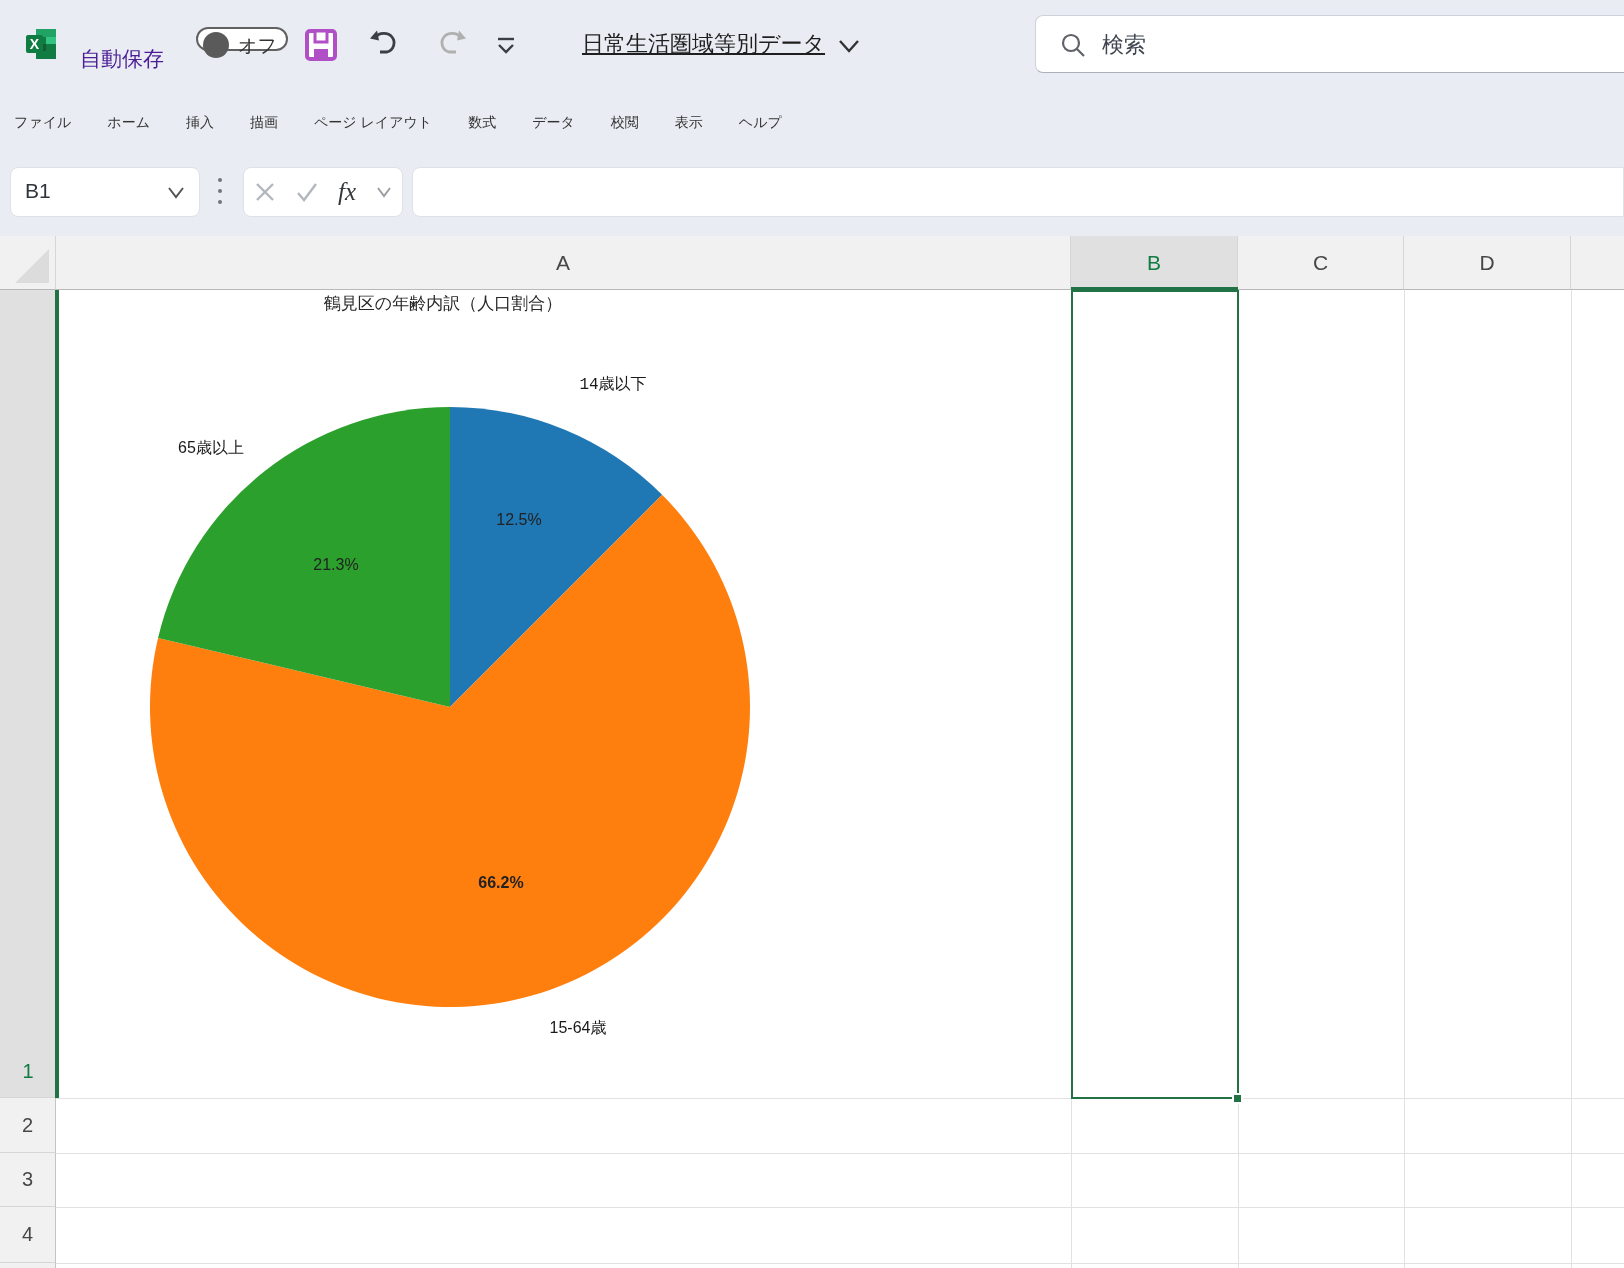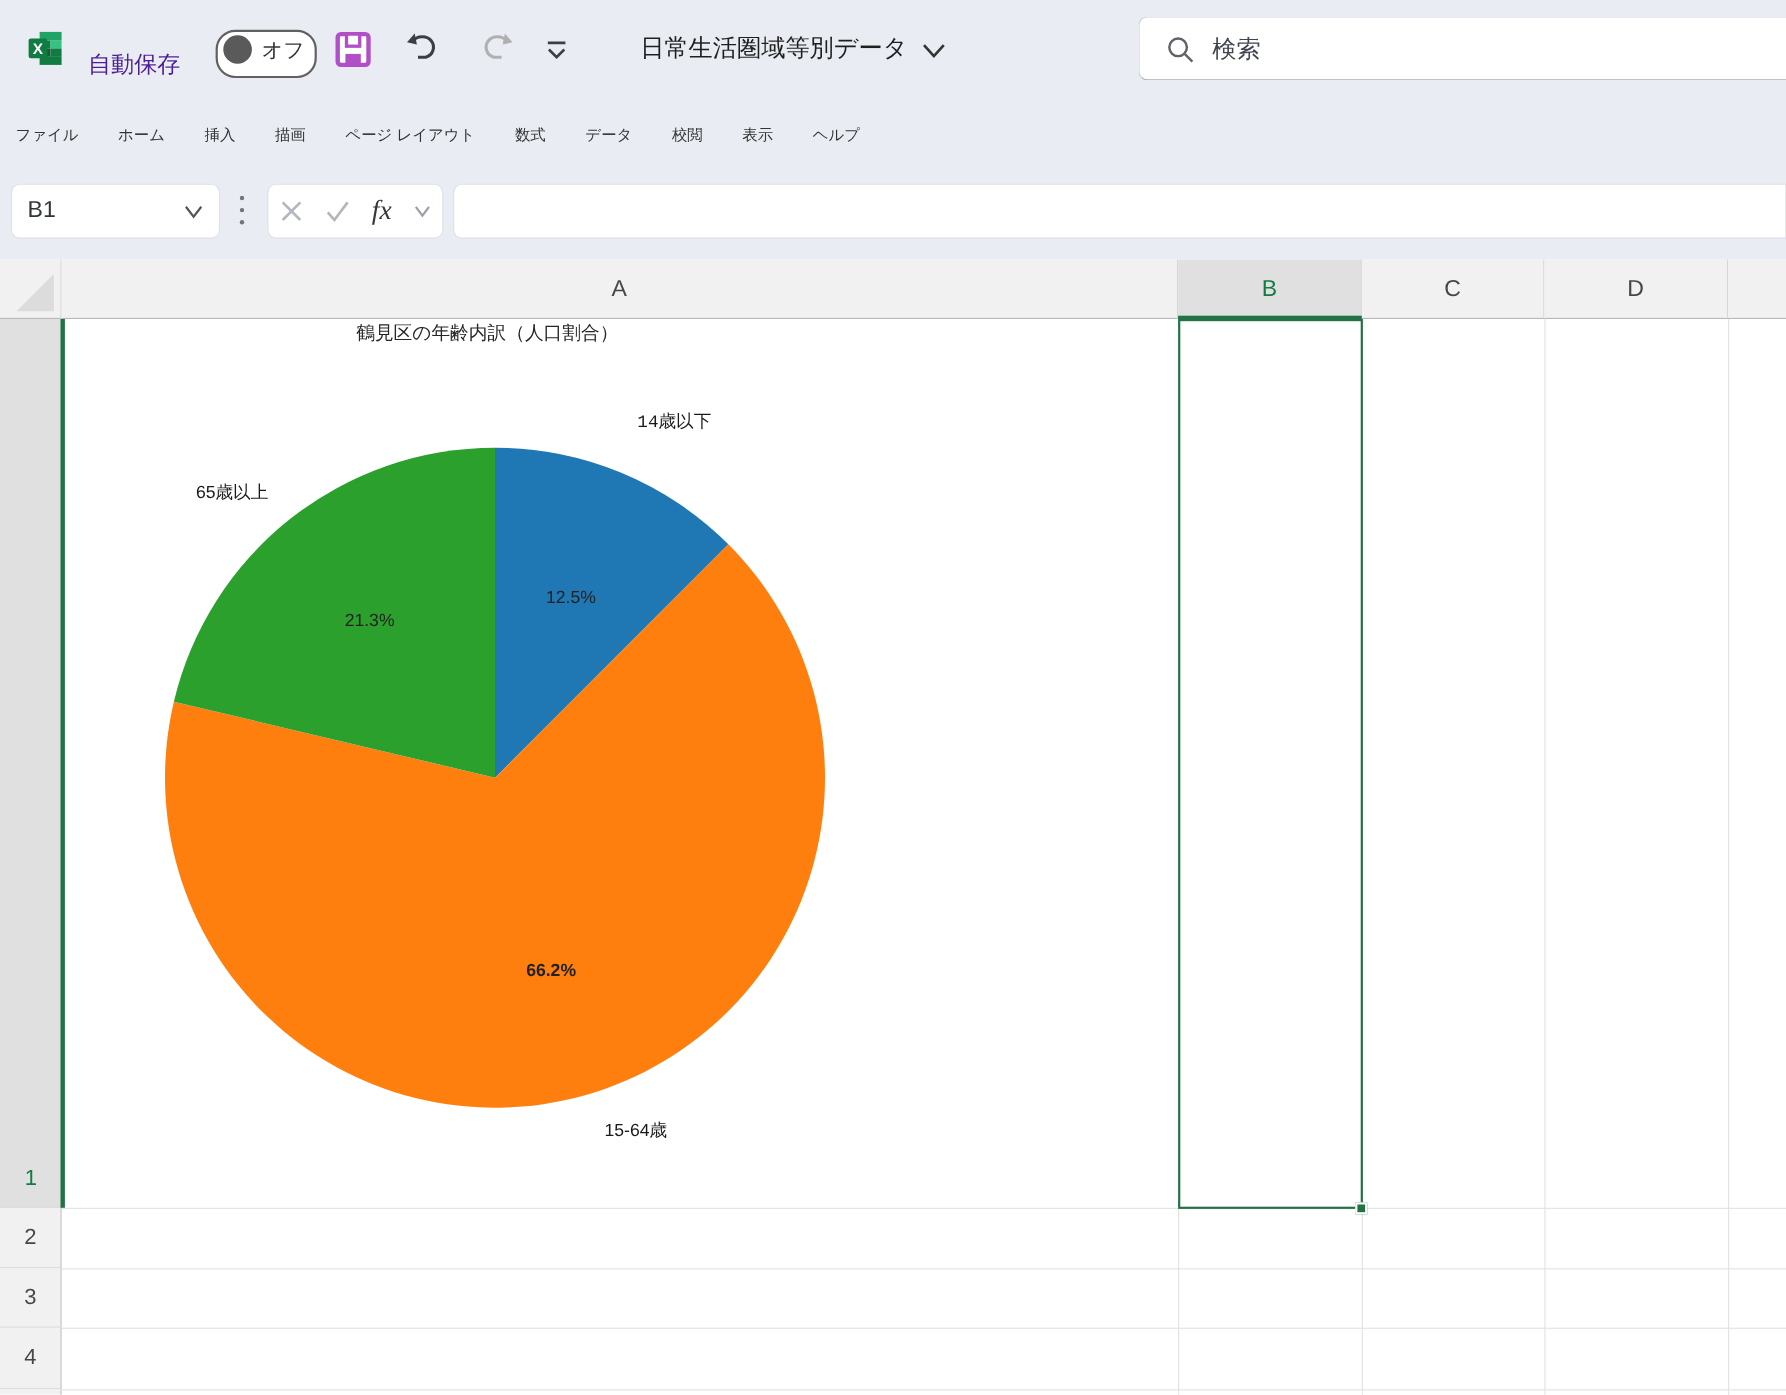--- a/index.html
+++ b/index.html
@@ -6,29 +6,29 @@
   html,body { width:1624px; height:1268px; overflow:hidden; }
   body { font-family:"Liberation Sans","DejaVu Sans",sans-serif; background:#ffffff; position:relative; }
   .abs { position:absolute; }
 
   
   #chrome { left:0; top:0; width:1624px; height:236px; background:#e9edf3; }
 
   
   .excel-logo { left:24px; top:27px; width:34px; height:34px; }
   .autosave-label { left:80px; top:45px; font-size:21px; color:#4c1d95; line-height:28px; }
-  .toggle { left:196px; top:27px; width:92px; height:44px; border:2px solid #616161; border-radius:18px; background:#fff; }
+  .toggle { left:196px; top:27px; width:92px; height:24px; border:2px solid #616161; border-radius:18px; background:#fff; }
   .toggle-knob { left:5px; top:3px; width:26px; height:26px; border-radius:50%; background:#5a5a5a; position:absolute; }
   .toggle-text { position:absolute; left:40px; top:4px; font-size:19px; color:#333; }
   .qat-icon { top:28px; width:34px; height:34px; }
   #save-ic { left:304px; }
   #undo-ic { left:366px; }
   #redo-ic { left:436px; }
   #qat-more { left:494px; top:34px; width:24px; height:24px; }
-  .doc-title { left:582px; top:29px; font-size:22px; color:#1f1f1f; }
+  .doc-title { left:582px; top:29px; font-size:22px; color:#1f1f1f;text-decoration:underline; }
   .title-chev { left:838px; top:38px; width:22px; height:16px; }
 
   .search-box { left:1035px; top:15px; width:600px; height:58px; background:#fff; border:1px solid #cdd2da; border-bottom-color:#aab0ba; border-radius:8px; }
   .search-ic { position:absolute; left:24px; top:16px; width:26px; height:26px; }
   .search-text { position:absolute; left:66px; top:14px; font-size:22px; color:#3f4450; }
 
   
   .tabs { left:14px; top:90px; height:66px; display:flex; align-items:center; gap:36px; }
   .tab { font-size:14px; color:#333; white-space:nowrap; }
 
@@ -74,21 +74,21 @@
   .fill-handle { left:1232px; top:1093px; width:11px; height:11px; background:#217346; border:2px solid #ffffff; z-index:7; }
 
   
   #pie-svg { left:150px; top:407px; width:600px; height:600px; overflow:visible; }
   .chart-title { left:443px; top:303px; transform:translate(-50%,-50%); font-size:17px; color:#262626; white-space:nowrap; z-index:3; }
   .pie-lbl { transform:translate(-50%,-50%); font-size:16px; color:#1a1a1a; white-space:nowrap; z-index:3; }
   #lbl-0 { left:613px; top:384px;font-family:Liberation Mono, monospace; }
   #lbl-1 { left:578px; top:1028px; }
   #lbl-2 { left:211px; top:448px; }
   .pct-lbl { transform:translate(-50%,-50%); font-size:16px; color:#222; white-space:nowrap; z-index:3; }
-  #pct-0 { left:519px; top:544px; }
+  #pct-0 { left:519px; top:520px; }
   #pct-1 { left:501px; top:883px;font-weight:bold; }
   #pct-2 { left:336px; top:565px; }
 </style>
 </head>
 <body>
 
 <div id="chrome" class="abs">
 
   <svg class="abs excel-logo" viewBox="0 0 34 34">
     <rect x="12" y="2" width="20" height="30" rx="2" fill="#ffffff"></rect>

